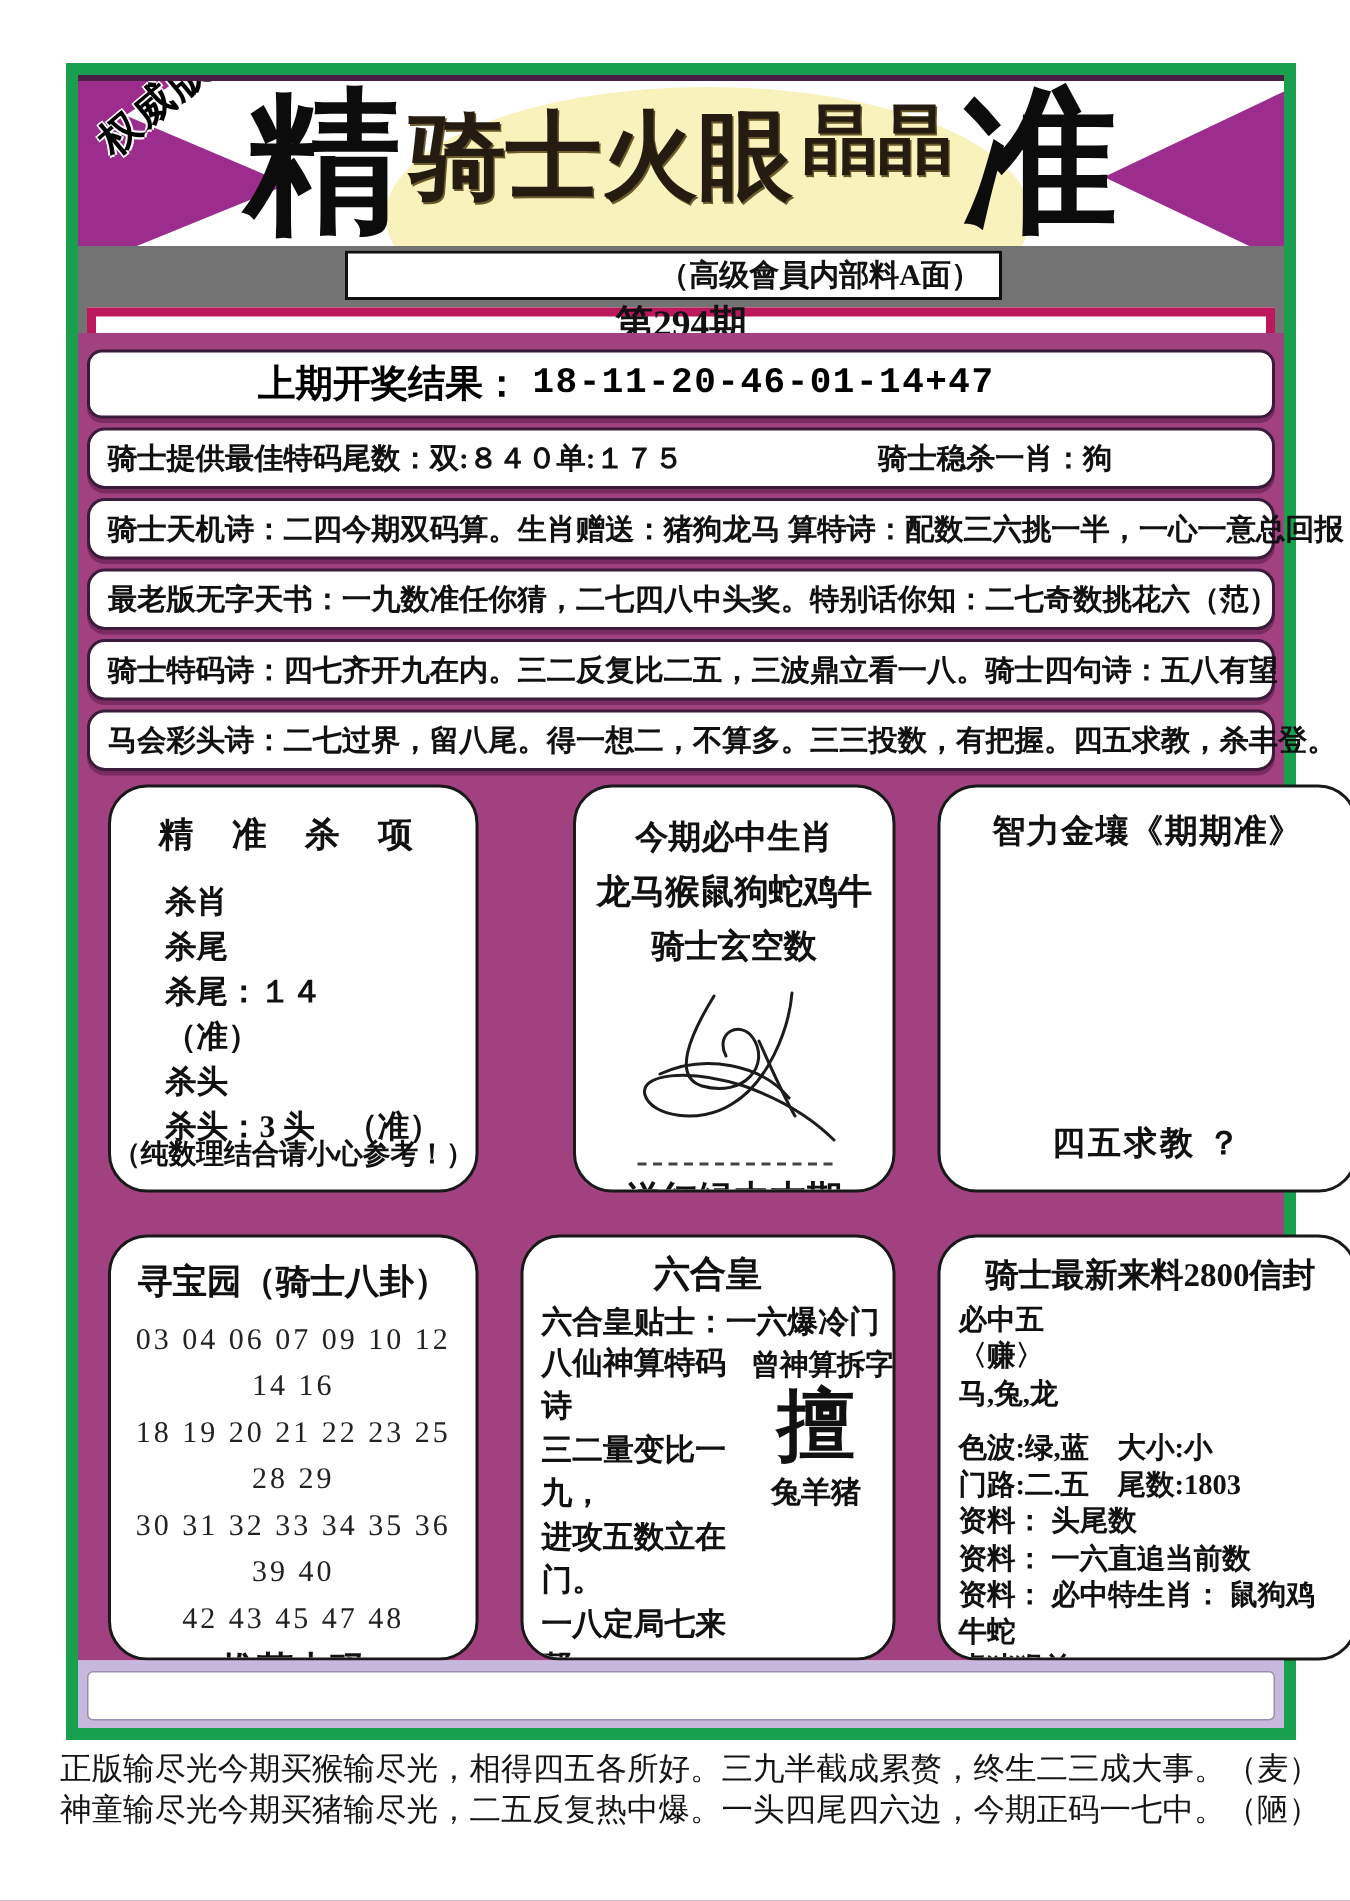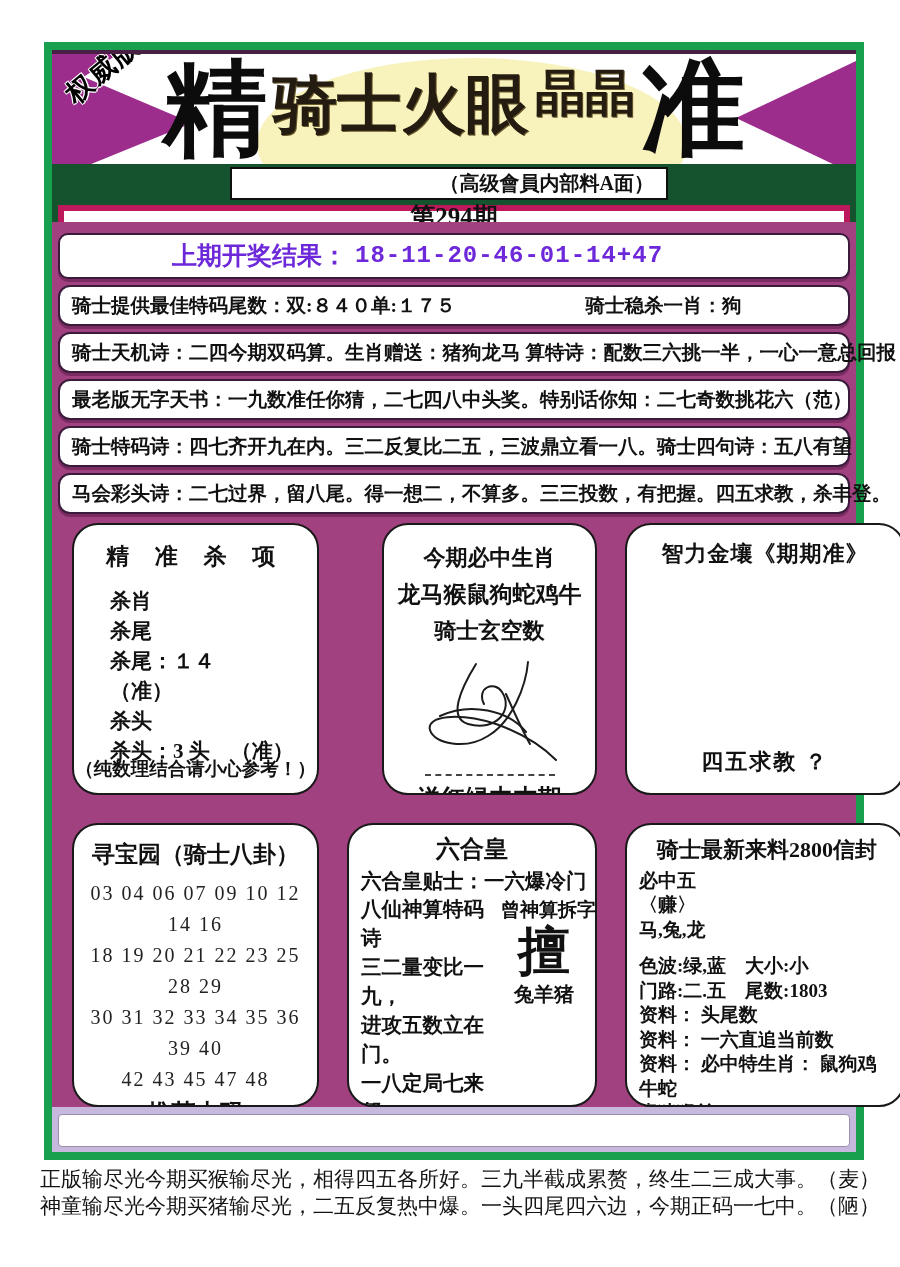--- a/index.html
+++ b/index.html
@@ -48,21 +48,21 @@
   .title-row {
     position:relative; height:100%;
     display:flex; align-items:center; justify-content:center; gap:6px;
   }
   .t-big { font-size:104px; font-weight:bold; color:#0c0c0c; line-height:1; }
   .t-mid { font-size:64px; font-weight:bold; color:#241c10;
            text-shadow:1px 1px 0 #6b5a2c; line-height:1; position:relative; top:-4px;}
   .t-mid2 { font-size:50px; font-weight:bold; color:#241c10;
             text-shadow:1px 1px 0 #6b5a2c; position:relative; top:-16px; line-height:1;}
   
-  .navy { position:relative; height:67px; background:#14532d;font-family:Liberation Serif, serif; }
+  .navy { position:relative; height:67px; background:#737373;font-family:Liberation Serif, serif; }
   .member-box {
     position:absolute; left:178px; top:3px; width:438px; height:33px;
     background:#fff; border:2px solid #0f0f0f;
     display:flex; align-items:center; justify-content:flex-end; padding-right:12px;
     font-size:20px; font-weight:bold;
   }
   .period-bar {
     position:absolute; left:6px; top:41px; width:792px; height:23px;
     background:#fff; border:6px solid #be185d;
     display:flex; align-items:center; justify-content:center;
@@ -70,21 +70,21 @@
   .period-bar span { font-size:25px; font-weight:bold; line-height:1; position:relative; top:0px; }
   
   .body-purple { position:relative; flex:1; background:#a1417f; padding-top:5px; }
   .row {
     margin:6px 6px 0 6px; background:#fff; border:2px solid #3a1b3c;
     border-radius:12px; display:flex; align-items:center; padding:0 12px;
     min-height:41px; font-size:19.5px; font-weight:bold; white-space:nowrap;
     box-shadow:0 3px 0 rgba(50,5,45,.35);
   }
   .row-result { min-height:46px; padding-left:112px; border-radius:10px; }
-  .red { color:#6d28d9; }
+  .red { color:#000000; }
   .row-result .lbl { font-size:25px; }
   .row-result .val { font-size:24px; letter-spacing:1px; margin-left:8px; font-family:Liberation Mono, monospace; }
   .row-split { gap:0; }
   .row-split .r2 { margin-left:130px; }
   
   .grid {
     margin:9px 0 0 20px;
     display:grid; grid-template-columns:247px 250px 280px;
     grid-template-rows:272px 284px; column-gap:3px; row-gap:13px;gap:28px;
   }

